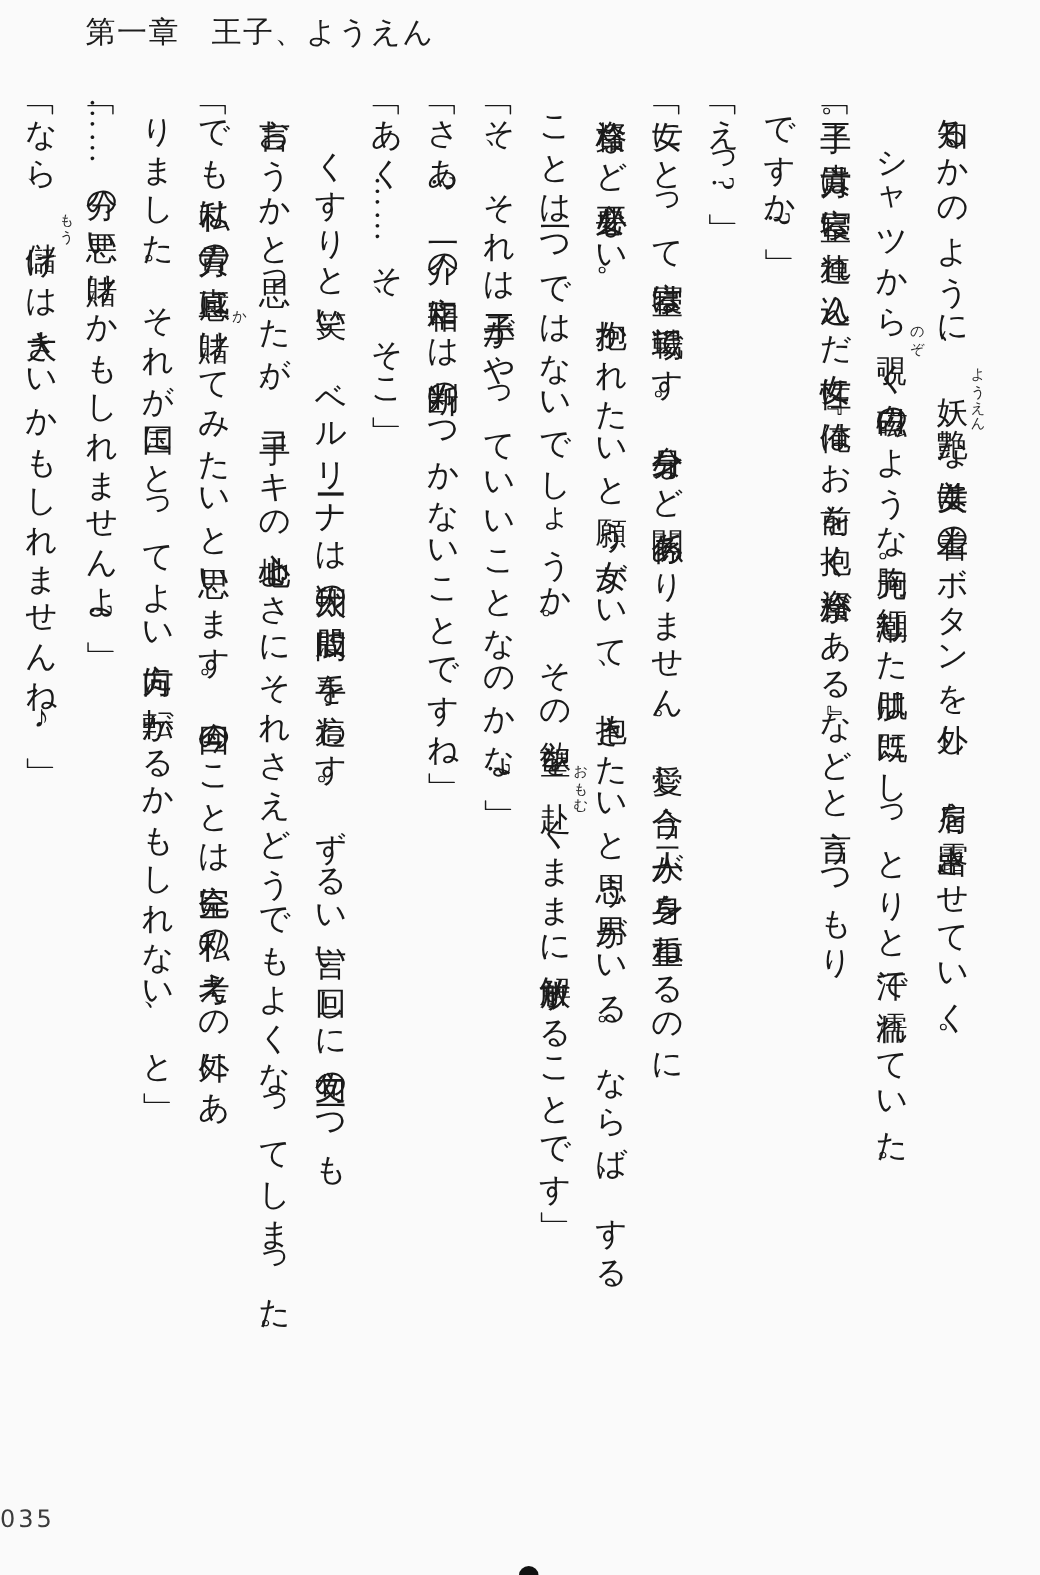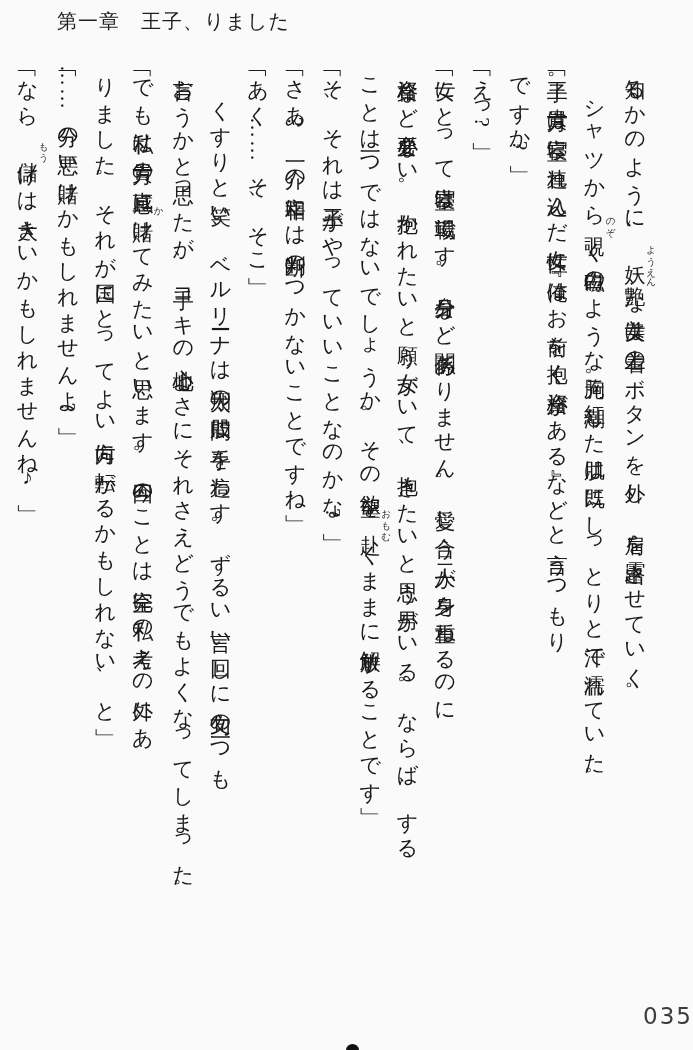--- a/index.html
+++ b/index.html
@@ -46,40 +46,40 @@
   rt {
     font-size: 9.5px;
     letter-spacing: 0;
     color: #2a2a2a;
   }
   .page-number {
     position: absolute;
     left: 0;
     right: 0;
     top: 1003px;
-    text-align: right;
+    text-align: left;
     font-family: "DejaVu Sans", "Liberation Sans", sans-serif;
-    font-size: 23px;
+    font-size: 16px;
     letter-spacing: 2px;
     color: #3c3c3c;
   }
   .page-bottom-dot {
     position: absolute;
     left: 346px;
     top: 1044px;
     width: 13px;
     height: 12px;
     background: #111;
     border-radius: 50%;
   }
 </style>
 </head>
 <body style="background: rgb(250, 250, 250);">
 
-<div class="chapter-header">第一章　王子、りました</div>
+<div class="chapter-header">第一章　王子、ようえん</div>
 
 <div class="body-text" style="color: rgb(26, 26, 26);">
     <p class="para">知るかのように、<ruby>妖艶<rt>ようえん</rt></ruby>な美女は上着のボタンを外し、肩を露出させていく。</p>
     <p class="para">　シャツから<ruby>覗<rt>のぞ</rt></ruby>く白磁のような胸元。紅潮した肌は既にしっとりと汗で濡れていた。</p>
     <p class="para">「王子。貴方は寝室に連れ込んだ女性に『俺はお前を抱く資格がある』などと言うつもり<br>ですか?」</p>
     <p class="para">「えっ?」</p>
     <p class="para">「女にとって寝室は戦場です。身分など関係ありません。愛し合う二人が身を重ねるのに<br>資格など必要ない。抱かれたいと願う女がいて、抱きたいと思う男がいる。ならば、する<br>ことは一つではないでしょうか。その欲望を<ruby>赴<rt>おもむ</rt></ruby>くままに解放することです」</p>
     <p class="para">「そ、それは王子がやっていいことなのかな?」</p>
     <p class="para">「さあ?　一介の宰相には判断のつかないことですね」</p>
     <p class="para">「あく……そ、そこ」</p>

